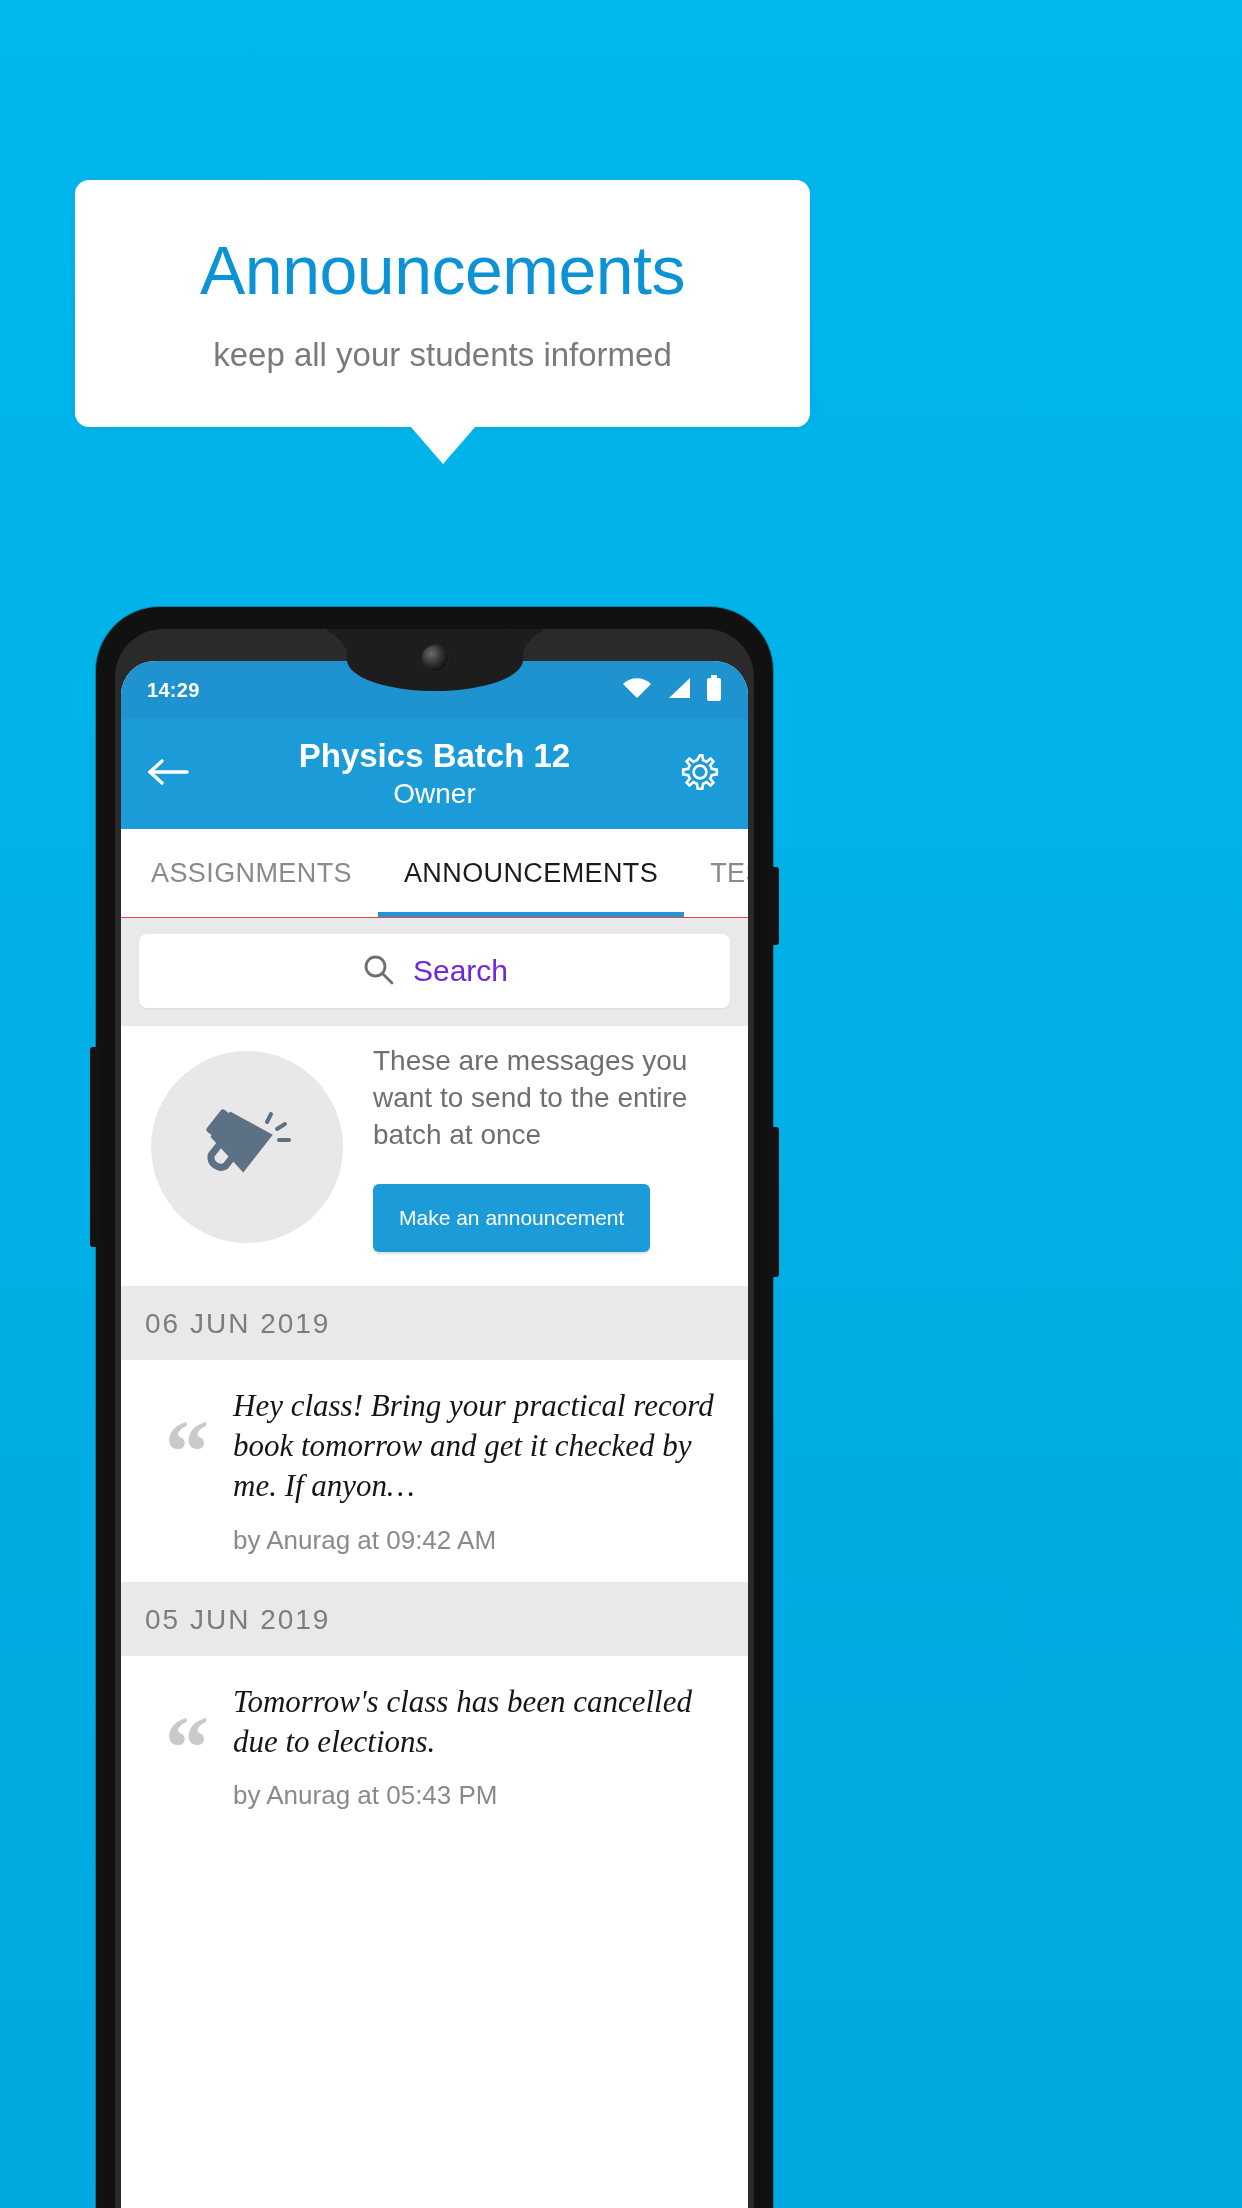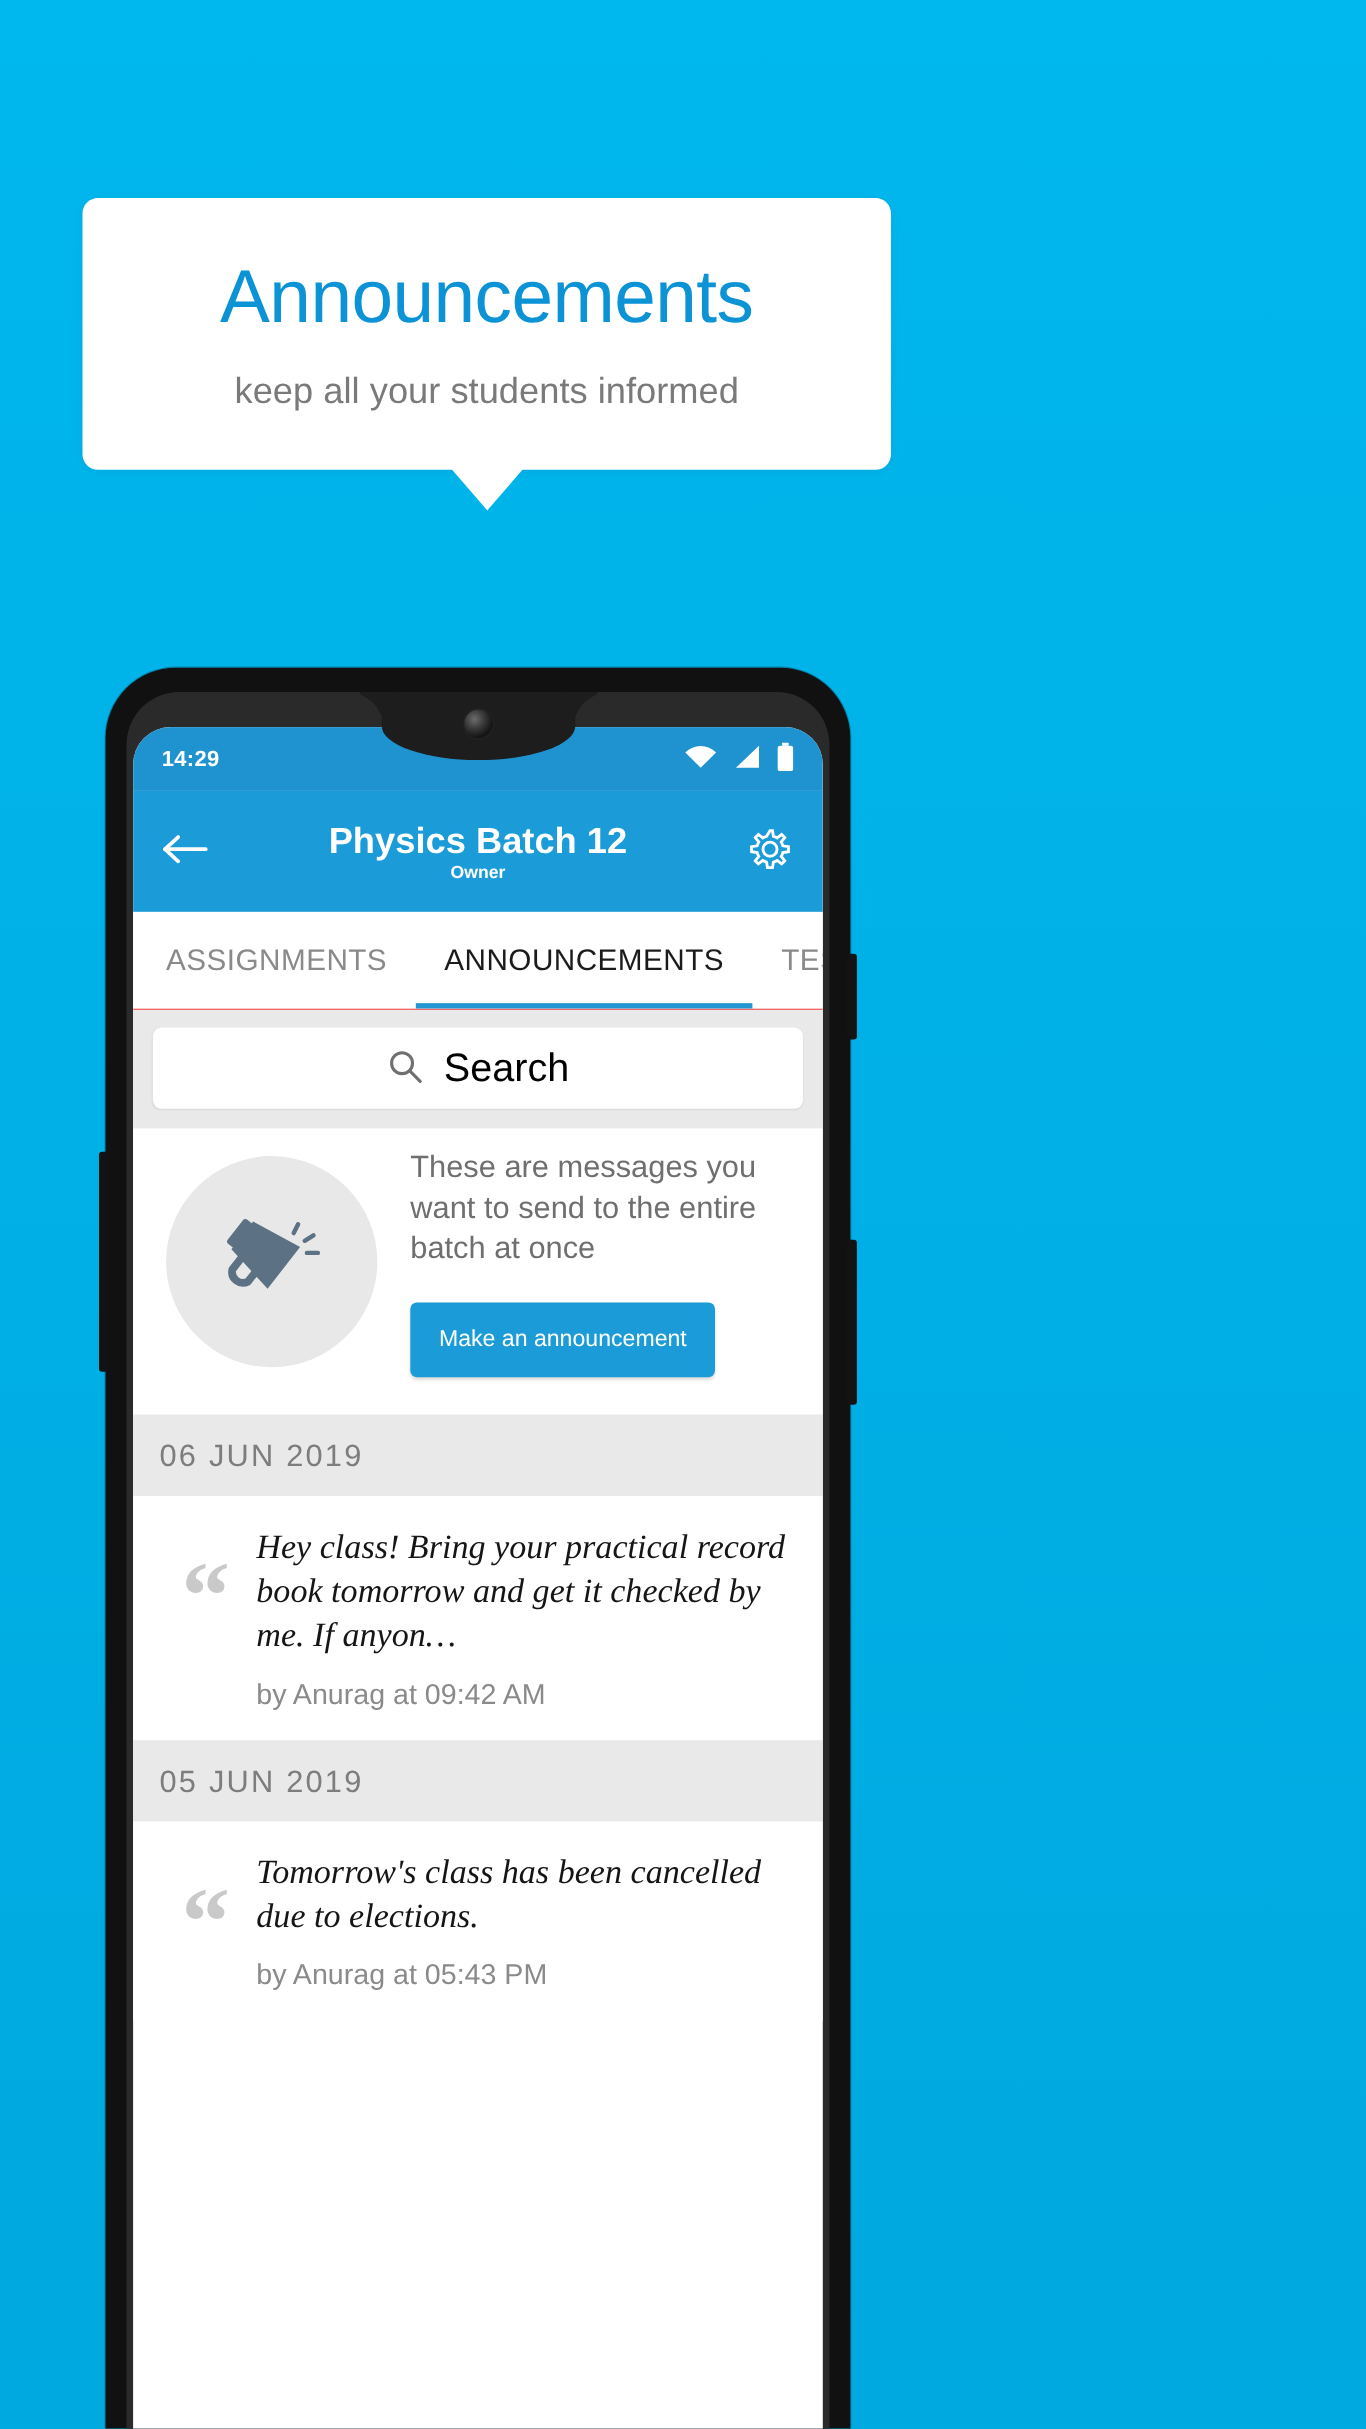--- a/index.html
+++ b/index.html
@@ -199,22 +199,22 @@
     left: 0; right: 0;
     text-align: center;
     pointer-events: none;
   }
   .appbar-title {
     font-size: 33px;
     font-weight: 700;
     line-height: 1.14;
   }
   .appbar-sub {
-    font-size: 16px;
-    font-weight: 700;
+    font-size: 28px;
+    font-weight: 400;
     line-height: 1.2;
     margin-top: 2px;
   }
   .appbar-left, .appbar-right {
     position: relative;
     z-index: 3;
   }
   .appbar-right { margin-left: auto; }
 
   
@@ -261,22 +261,22 @@
     background: #ffffff;
     border-radius: 8px;
     height: 74px;
     display: flex;
     align-items: center;
     justify-content: center;
     gap: 18px;
     box-shadow: 0 1px 2px rgba(0,0,0,0.07);
   }
   .search-placeholder {
-    color: #000000;
-    font-size: 36px;
+    color: #6d28d9;
+    font-size: 30px;
   }
 
   
   .intro {
     background: #ffffff;
     display: flex;
     align-items: center;
     padding: 16px 22px 34px 22px;
     box-sizing: border-box;
   }

